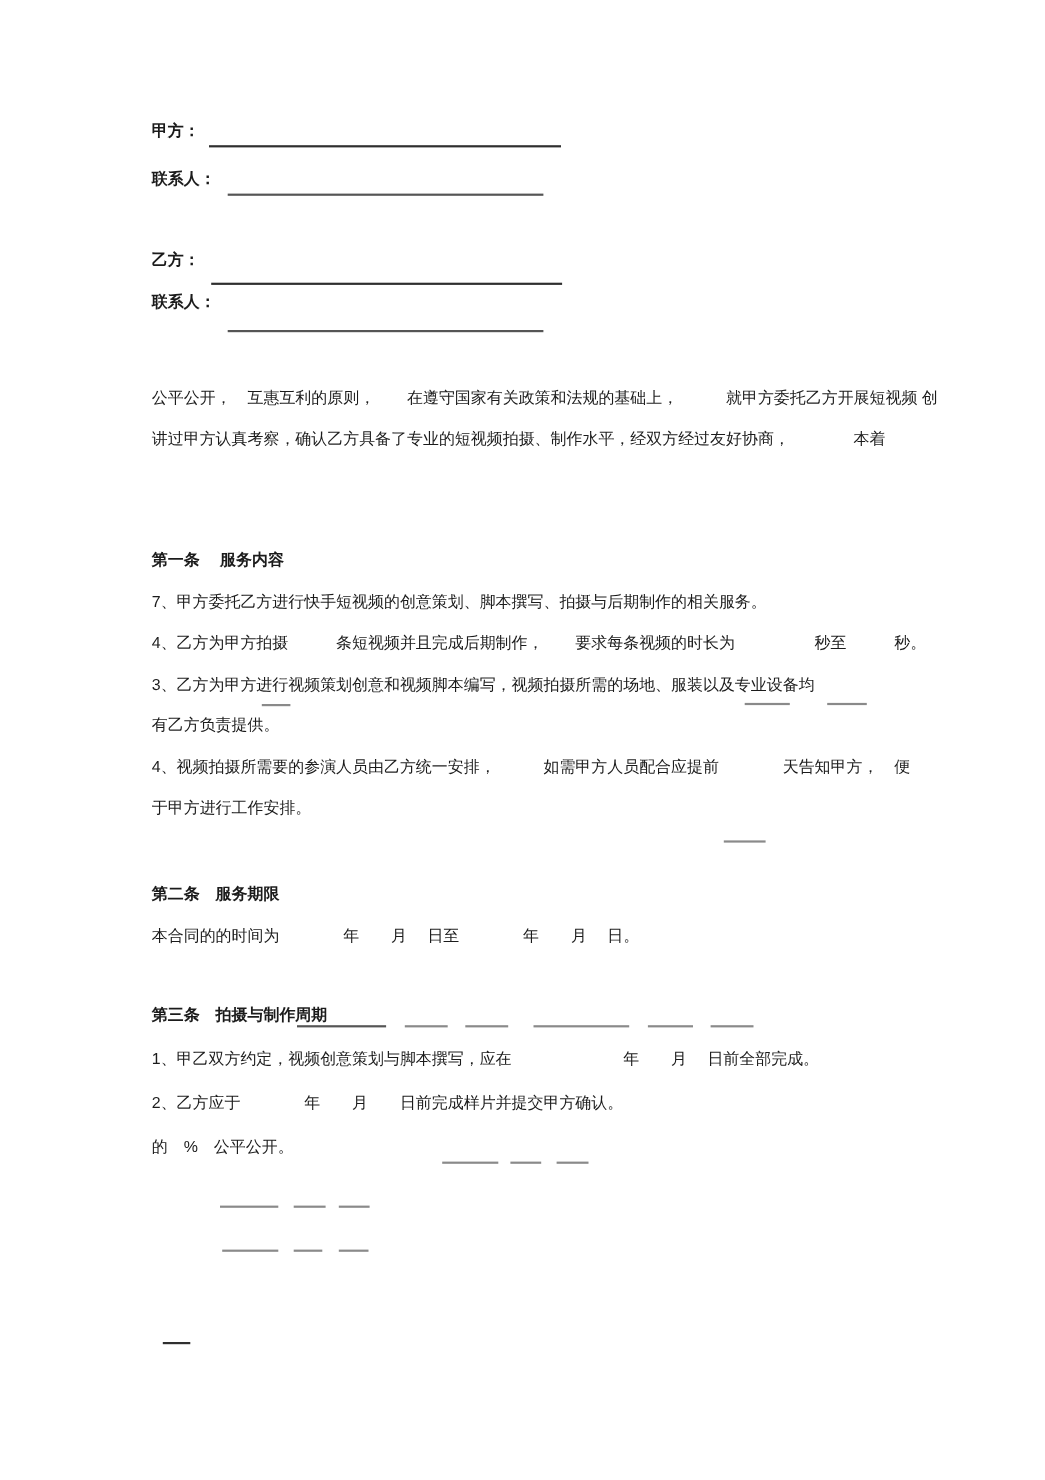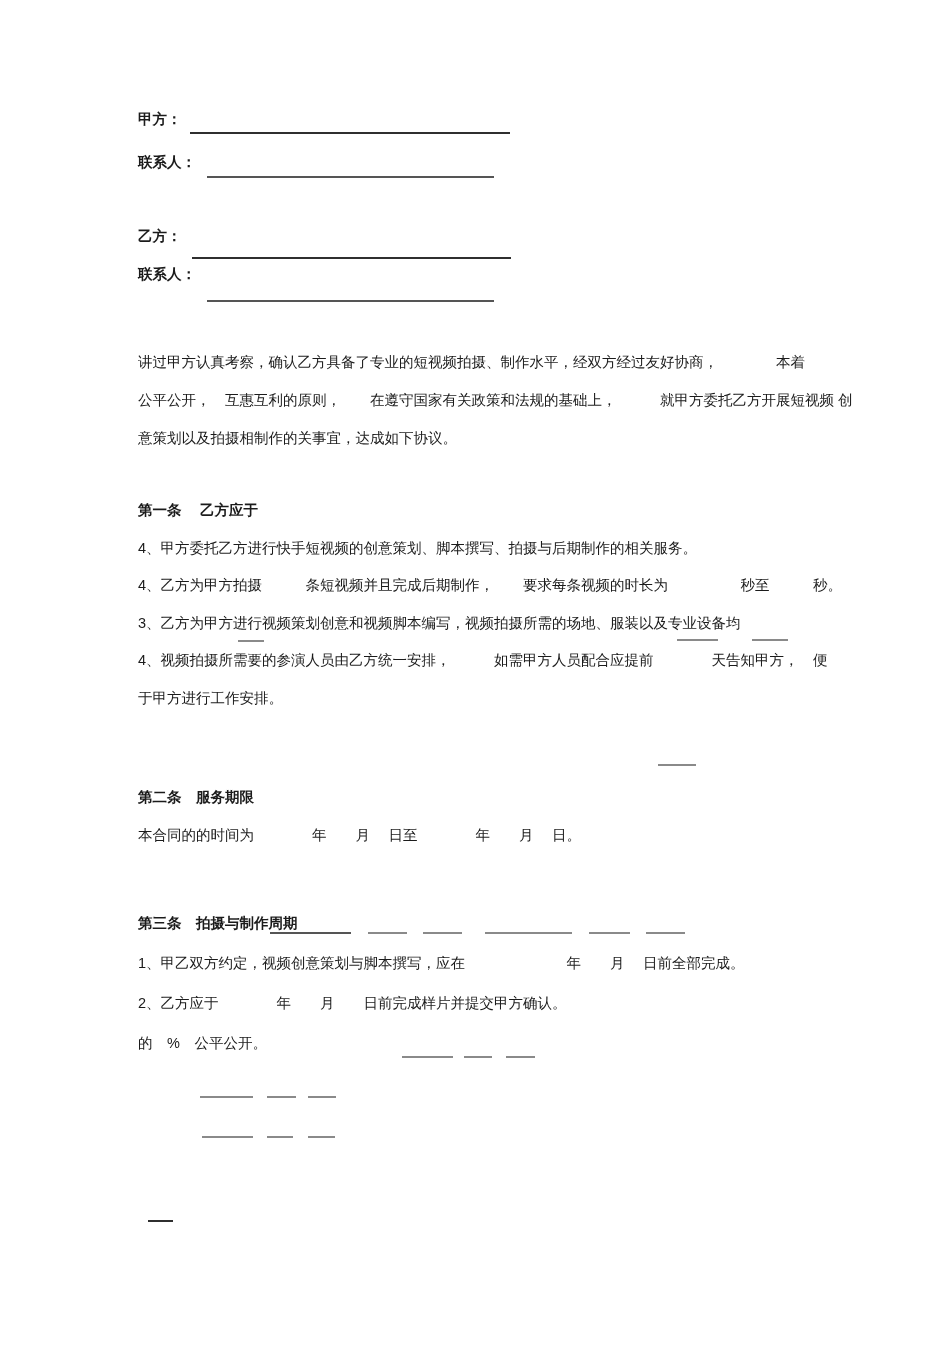--- a/index.html
+++ b/index.html
@@ -34,35 +34,35 @@
   <span class="abs label" style="left:138px;top:153px;">联系人：</span>
   <div class="uline mid" style="left:207px;top:176px;width:287px;"></div>
 
   <span class="abs label" style="left:138px;top:227px;">乙方：</span>
   <div class="uline" style="left:192px;top:257px;width:319px;"></div>
 
   <span class="abs label" style="left:138px;top:265px;">联系人：</span>
   <div class="uline mid" style="left:207px;top:300px;width:287px;"></div>
 
   <div class="textblock" style="top:343px;">
+    <div class="ln">公平公开，　互惠互利的原则，　　在遵守国家有关政策和法规的基础上，　　　就甲方委托乙方开展短视频 创</div>
     <div class="ln">讲过甲方认真考察，确认乙方具备了专业的短视频拍摄、制作水平，经双方经过友好协商，　　　　本着</div>
-    <div class="ln">公平公开，　互惠互利的原则，　　在遵守国家有关政策和法规的基础上，　　　就甲方委托乙方开展短视频 创</div>
-    <div class="ln">意策划以及拍摄相制作的关事宜，达成如下协议。</div>
   </div>
 
   <div class="textblock s1" style="top:492px;">
-    <div class="ln sec-heading">第一条　 乙方应于</div>
-    <div class="ln">4、甲方委托乙方进行快手短视频的创意策划、脚本撰写、拍摄与后期制作的相关服务。</div>
+    <div class="ln sec-heading">第一条　 服务内容</div>
+    <div class="ln">7、甲方委托乙方进行快手短视频的创意策划、脚本撰写、拍摄与后期制作的相关服务。</div>
     <div class="ln">4、乙方为甲方拍摄　　　条短视频并且完成后期制作，　　要求每条视频的时长为　　　　　秒至　　　秒。</div>
     <div class="ln">3、乙方为甲方进行视频策划创意和视频脚本编写，视频拍摄所需的场地、服装以及专业设备均</div>
+    <div class="ln">有乙方负责提供。</div>
     <div class="ln">4、视频拍摄所需要的参演人员由乙方统一安排，　　　如需甲方人员配合应提前　　　　天告知甲方，　便</div>
     <div class="ln">于甲方进行工作安排。</div>
   </div>
 
-  <div class="textblock" style="top:778px;">
+  <div class="textblock" style="top:794px;">
     <div class="ln sec-heading">第二条　服务期限</div>
     <div class="ln">本合同的的时间为　　　　年　　月　 日至　　　　年　　月　 日。</div>
   </div>
 
   <div class="textblock s3" style="top:903px;">
     <div class="ln sec-heading">第三条　拍摄与制作周期</div>
     <div class="ln">1、甲乙双方约定，视频创意策划与脚本撰写，应在　　　　　　　年　　月　 日前全部完成。</div>
     <div class="ln">2、乙方应于　　　　年　　月　　日前完成样片并提交甲方确认。</div>
     <div class="ln">的　%　公平公开。</div>
   </div>

